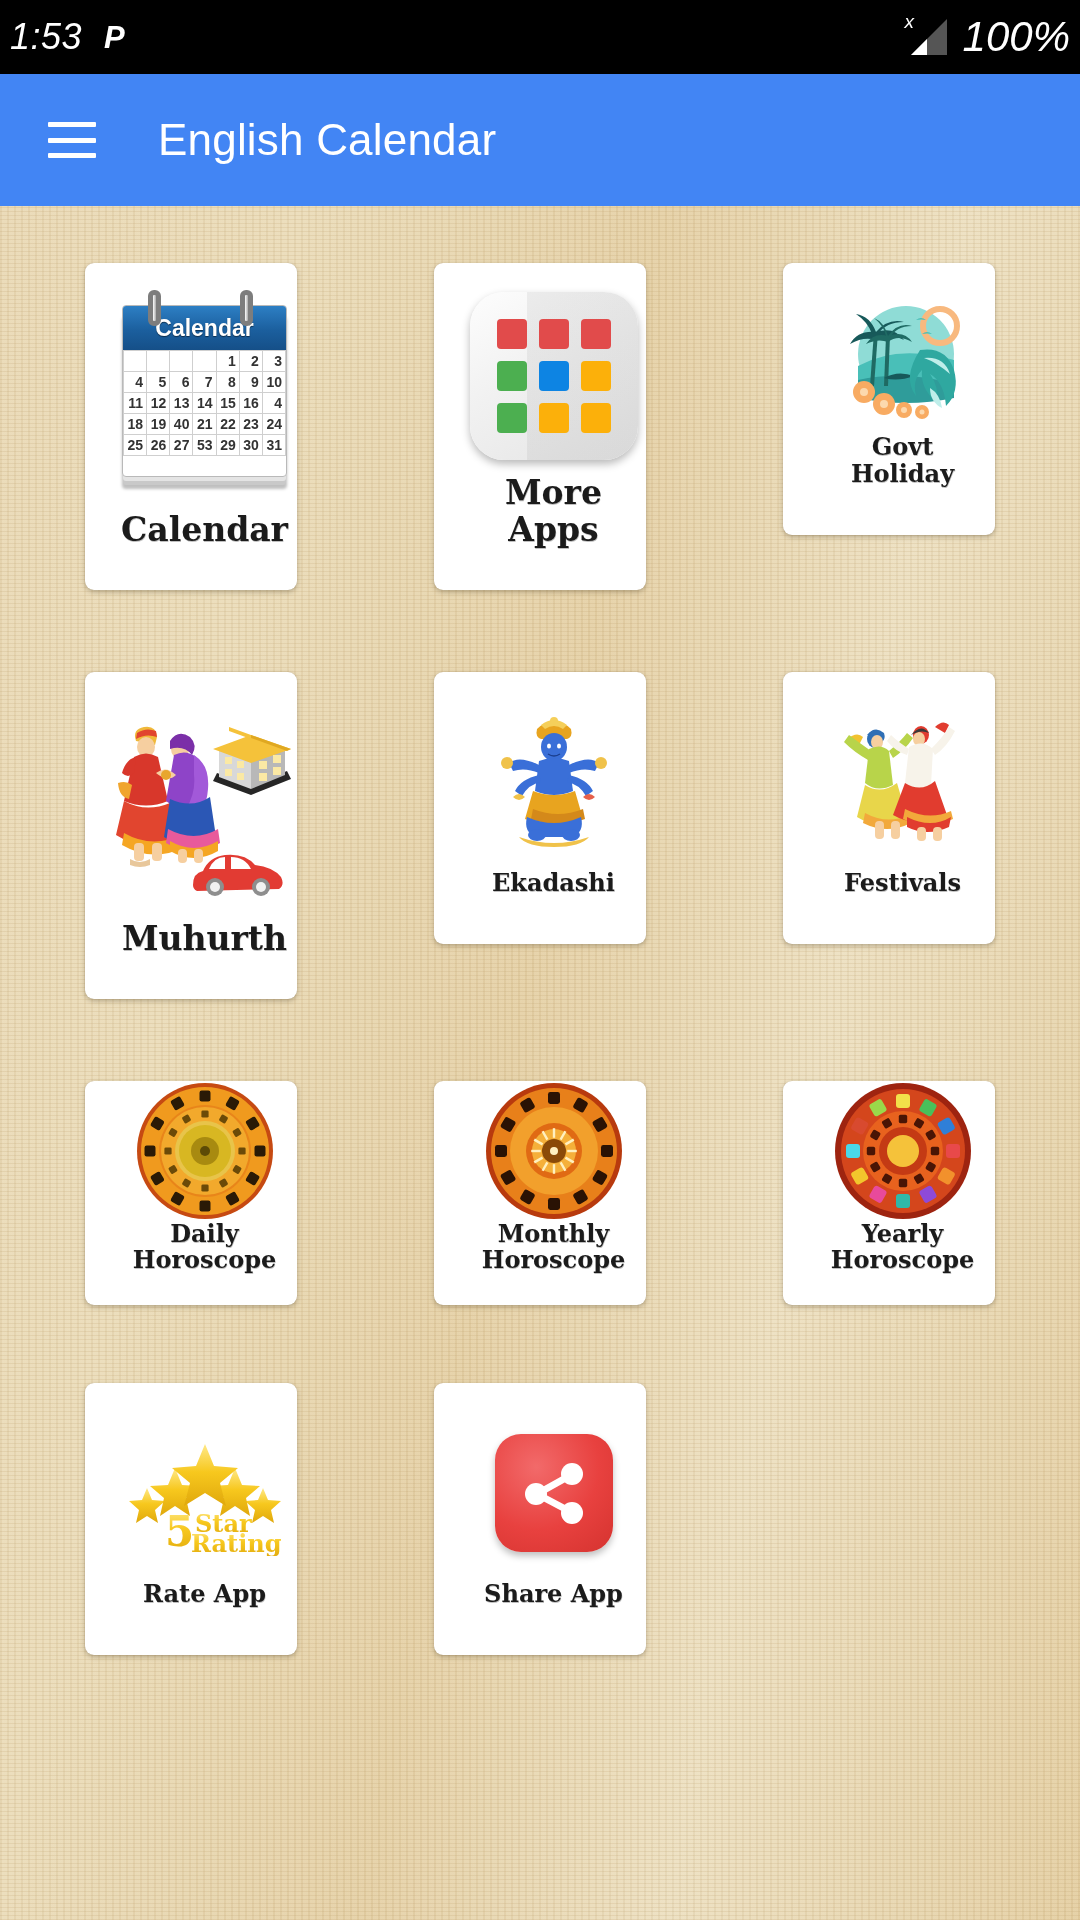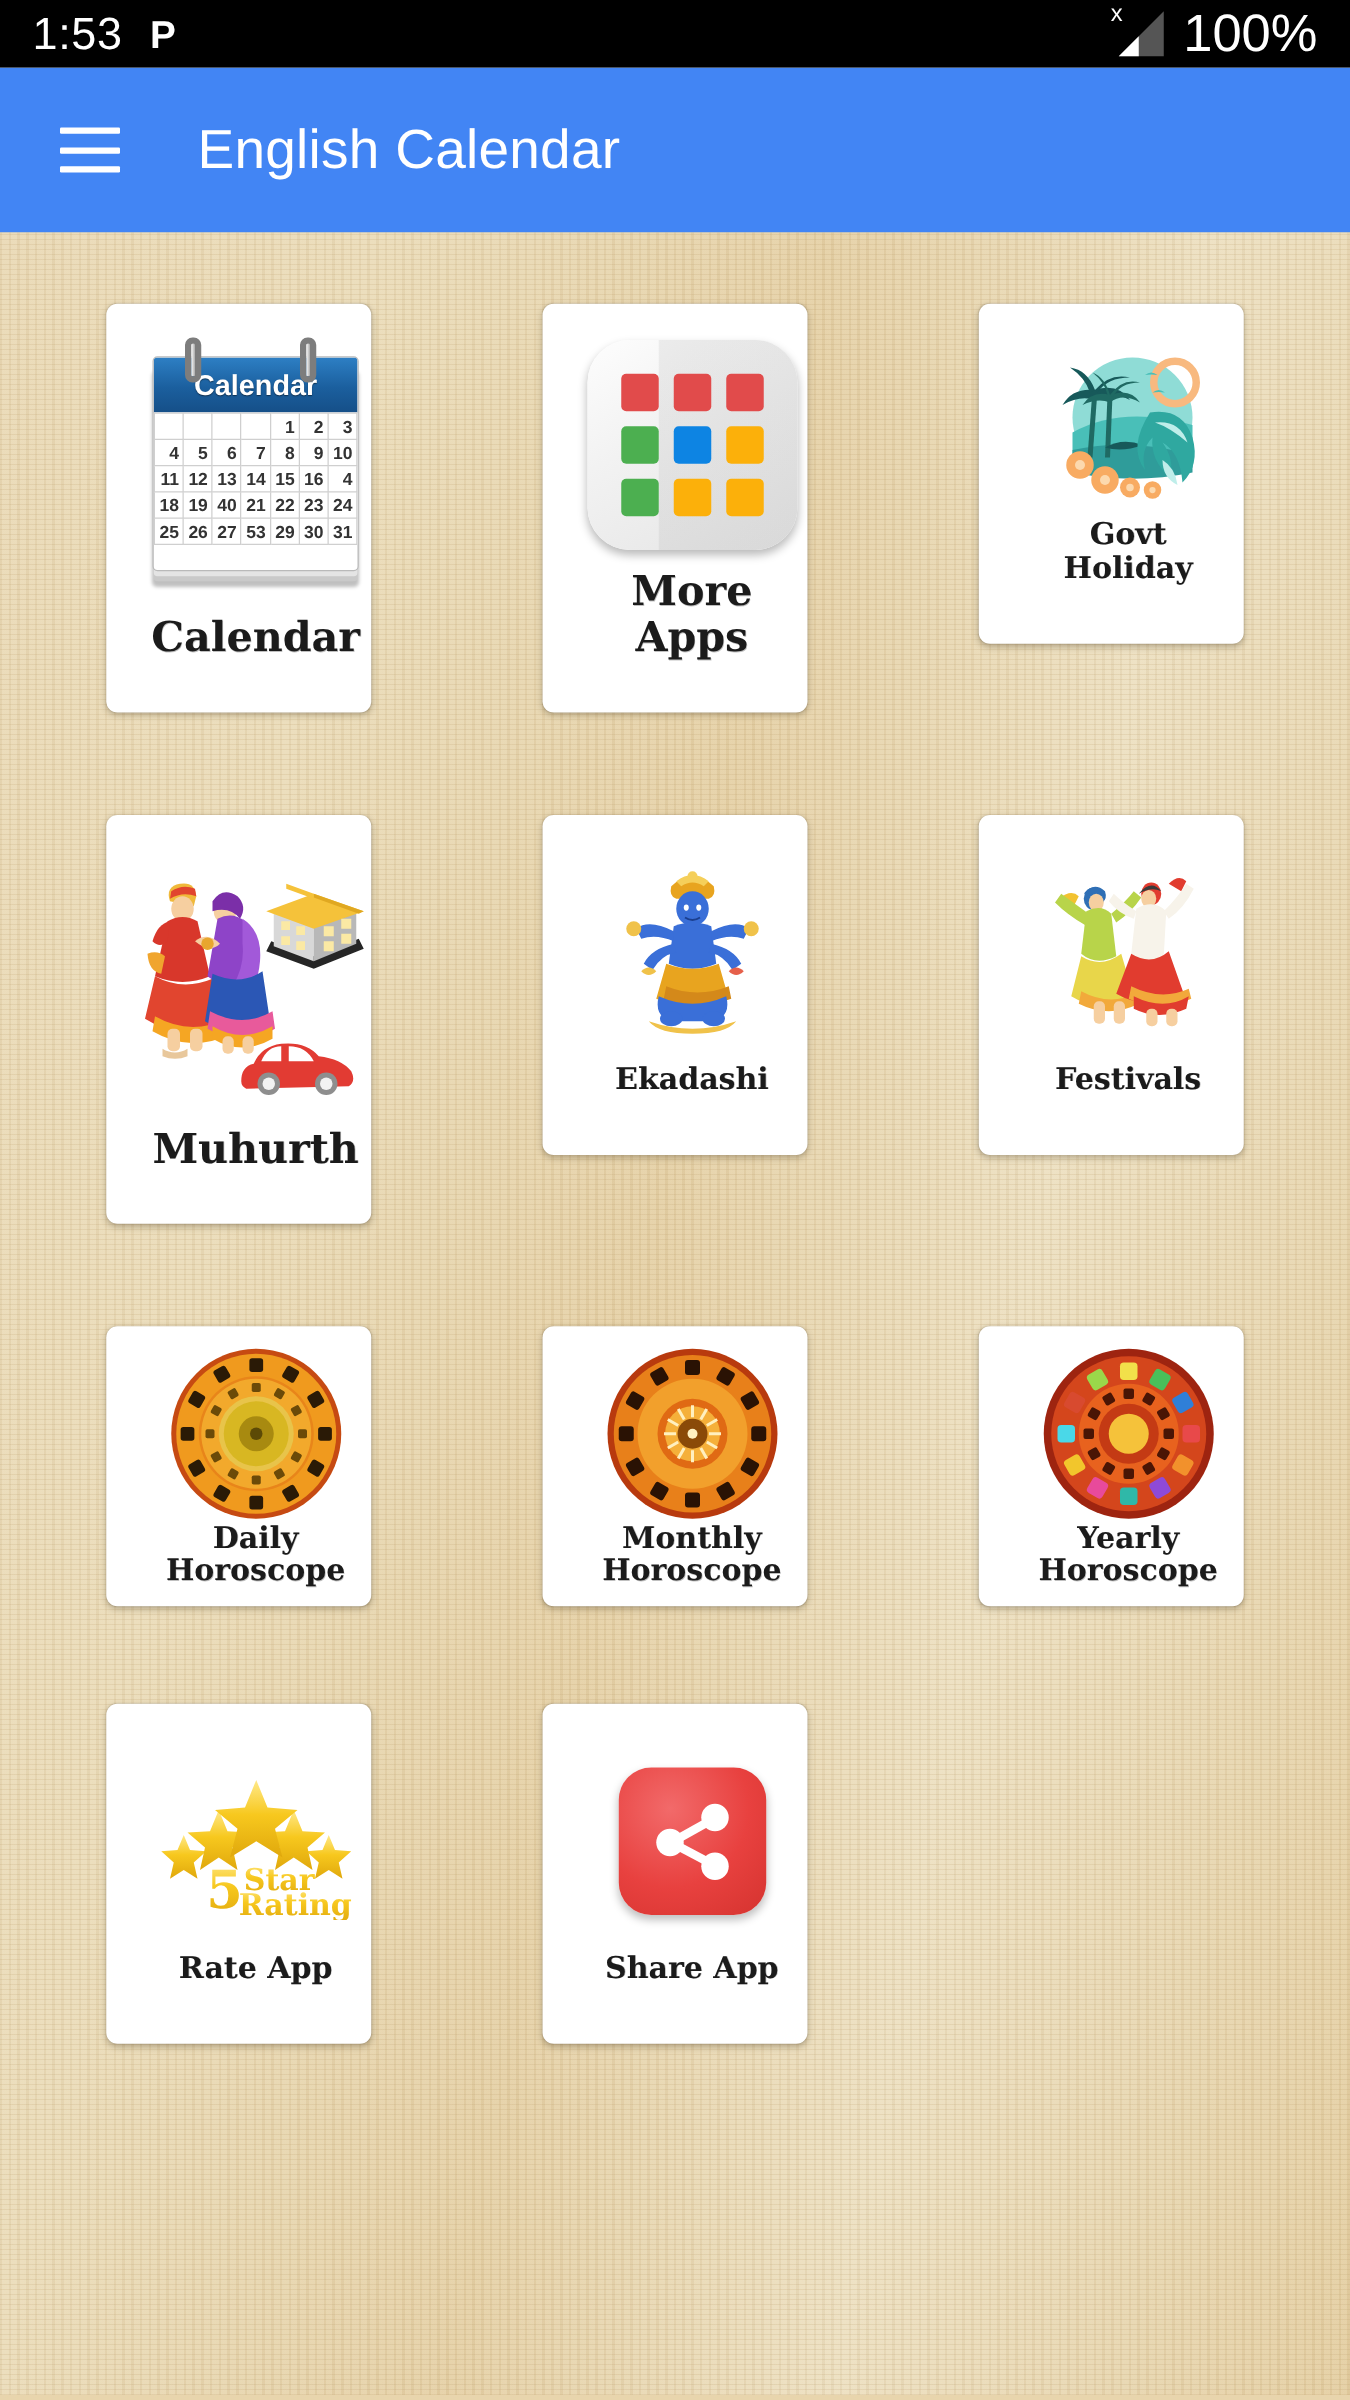--- a/index.html
+++ b/index.html
@@ -5,23 +5,24 @@
   * { margin:0; padding:0; box-sizing:border-box; }
   html, body {
     width:1080px; height:1920px;
     font-family:"Liberation Sans", sans-serif;
     overflow:hidden;
     background:#e8d5ad;
   }
 
   
   .statusbar {
-    height:54px; background:#000; color:#fff;
-    display:flex; align-items:center; padding:0 26px;
+    height:74px; background:#000; color:#fff;
+    display:flex; align-items:center; padding:0 10px;
     position:relative;
+    font-style:italic;
   }
   .sb-left { display:flex; align-items:center; gap:22px; }
   .sb-time { font-size:36px; font-weight:400; letter-spacing:0.5px; }
   .sb-pbadge { font-size:31px; font-weight:700; line-height:1; }
   .sb-right { margin-left:auto; display:flex; align-items:center; gap:16px; }
   .sb-signal { position:relative; width:46px; height:40px; }
   .sb-signal .x {
     position:absolute; top:-5px; left:4px;
     font-size:19px; line-height:1; color:#fff;
   }
@@ -78,21 +79,21 @@
     grid-template-columns:repeat(3, 212px);
     justify-content:center;
     column-gap:137px;
     padding-top:57px;
   }
   .card {
     background:#fff;
     border-radius:9px;
     box-shadow:0 2px 5px rgba(60,45,20,0.30), 0 0 1px rgba(0,0,0,0.12);
     display:flex; flex-direction:column;
-    align-items:center; justify-content:flex-start;
+    align-items:center; justify-content:center;
     cursor:pointer;
     overflow:hidden;
     padding-left:27px;
   }
   .card.r1 { height:327px; margin-bottom:82px; }
   .card.r2 { height:272px; margin-bottom:82px; }
   .card.r3 { height:224px; margin-bottom:78px; }
   .card.r4 { height:272px; }
 
   .icon-wrap {

